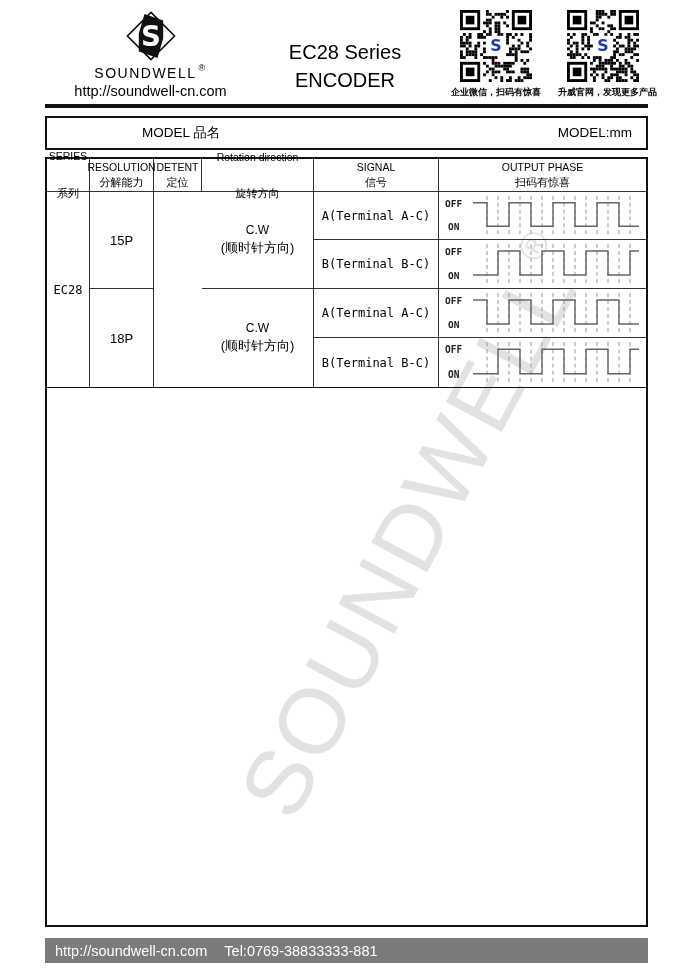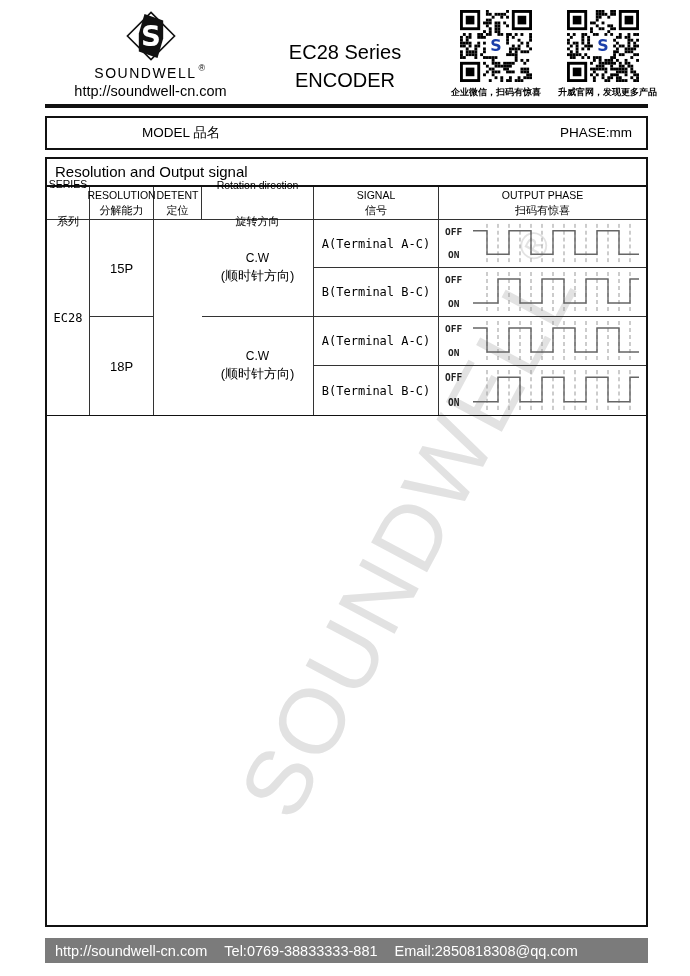--- a/index.html
+++ b/index.html
@@ -467,25 +467,24 @@
           <text x="37.5" y="42.599999999999994" font-size="16.5" text-anchor="middle" font-weight="bold" fill="#1b3faa" font-family="DejaVu Sans, sans-serif">S</text>
         </svg>
       <div class="qr-caption">升威官网，发现更多产品</div>
     </div>
   </div>
 
   <div class="head-rule"></div>
 
   <div class="model-bar">
     <span class="mb-model">MODEL 品名</span>
-    <span class="mb-unit">PHASE:mm</span>
+    <span class="mb-unit">MODEL:mm</span>
   </div>
 
   <div class="content-box">
-    <div class="section-title">Resolution and Output signal</div>
 
     <div class="res-table">
 
       <div class="cell th" style="grid-column:1;grid-row:1;gap:23px;">
         <div>SERIES</div>
         <div class="zh">系列</div>
       </div>
       <div class="cell th" style="grid-column:2;grid-row:1;">
         <div>RESOLUTION</div>
         <div class="zh">分解能力</div>
@@ -607,16 +606,15 @@
             <text x="6" y="15" font-size="9.5" font-weight="bold" fill="#222" font-family="DejaVu Sans Mono, monospace">OFF</text>
             <text x="9" y="39" font-size="9.5" font-weight="bold" fill="#222" font-family="DejaVu Sans Mono, monospace">ON</text>
           </svg>
       </div>
     </div>
   </div>
 
   <div class="footer-bar">
     <span>http://soundwell-cn.com</span>
     <span>Tel:0769-38833333-881</span>
-    <span>Email:2850818308@qq.com</span>
   </div>
 
 </div>
 
 </body></html>

